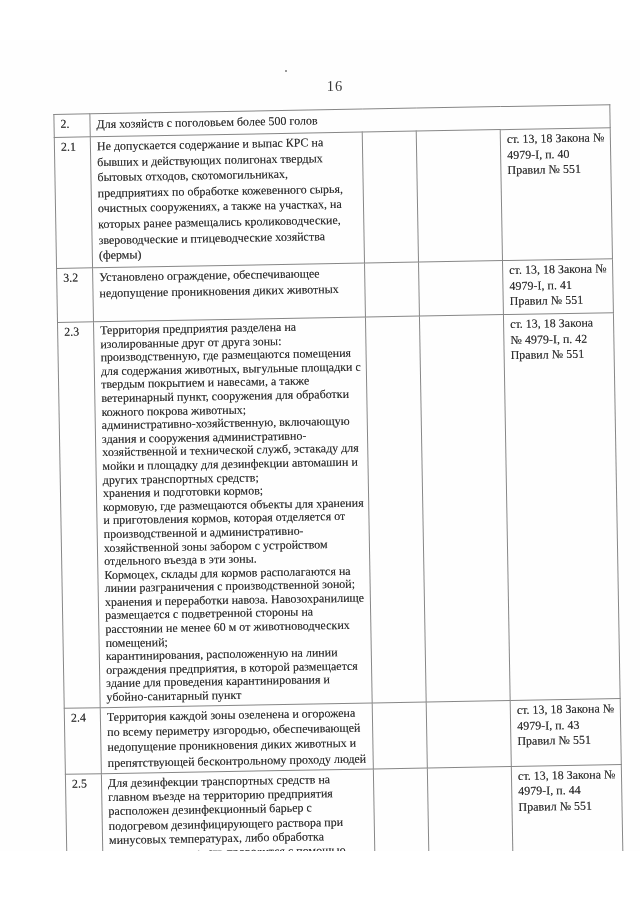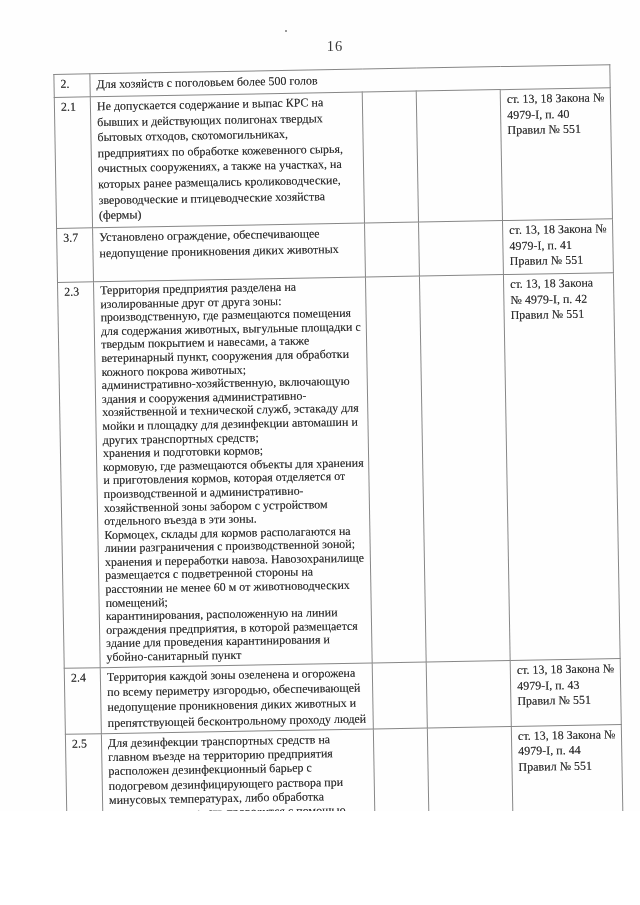--- a/index.html
+++ b/index.html
@@ -8,20 +8,21 @@
     background: #ffffff;
   }
   .sheet {
     position: relative;
     width: 640px;
     height: 811px;
     background: #fefefe;
     overflow: hidden;
     font-family: "Liberation Serif", "DejaVu Serif", serif;
     color: #2f2f2f;
+    margin-top: 40px;
   }
   .pagenum {
     position: absolute;
     top: 38px;
     left: 0;
     width: 640px;
     text-align: center;
     font-size: 14.5px;
     letter-spacing: 1px;
     transform: translateX(15px);
@@ -106,21 +107,21 @@
 звероводческие и птицеводческие хозяйства
 (фермы)</td>
         <td class="chk"></td>
         <td class="chk"></td>
         <td class="ref">ст. 13, 18 Закона №
 4979-I, п. 40
 Правил № 551</td>
       </tr>
 
       <tr class="r2">
-        <td class="num">3.7</td>
+        <td class="num">3.2</td>
         <td class="txt">Установлено ограждение, обеспечивающее
 недопущение проникновения диких животных</td>
         <td class="chk"></td>
         <td class="chk"></td>
         <td class="ref">ст. 13, 18 Закона №
 4979-I, п. 41
 Правил № 551</td>
       </tr>
 
       <tr class="r3">

